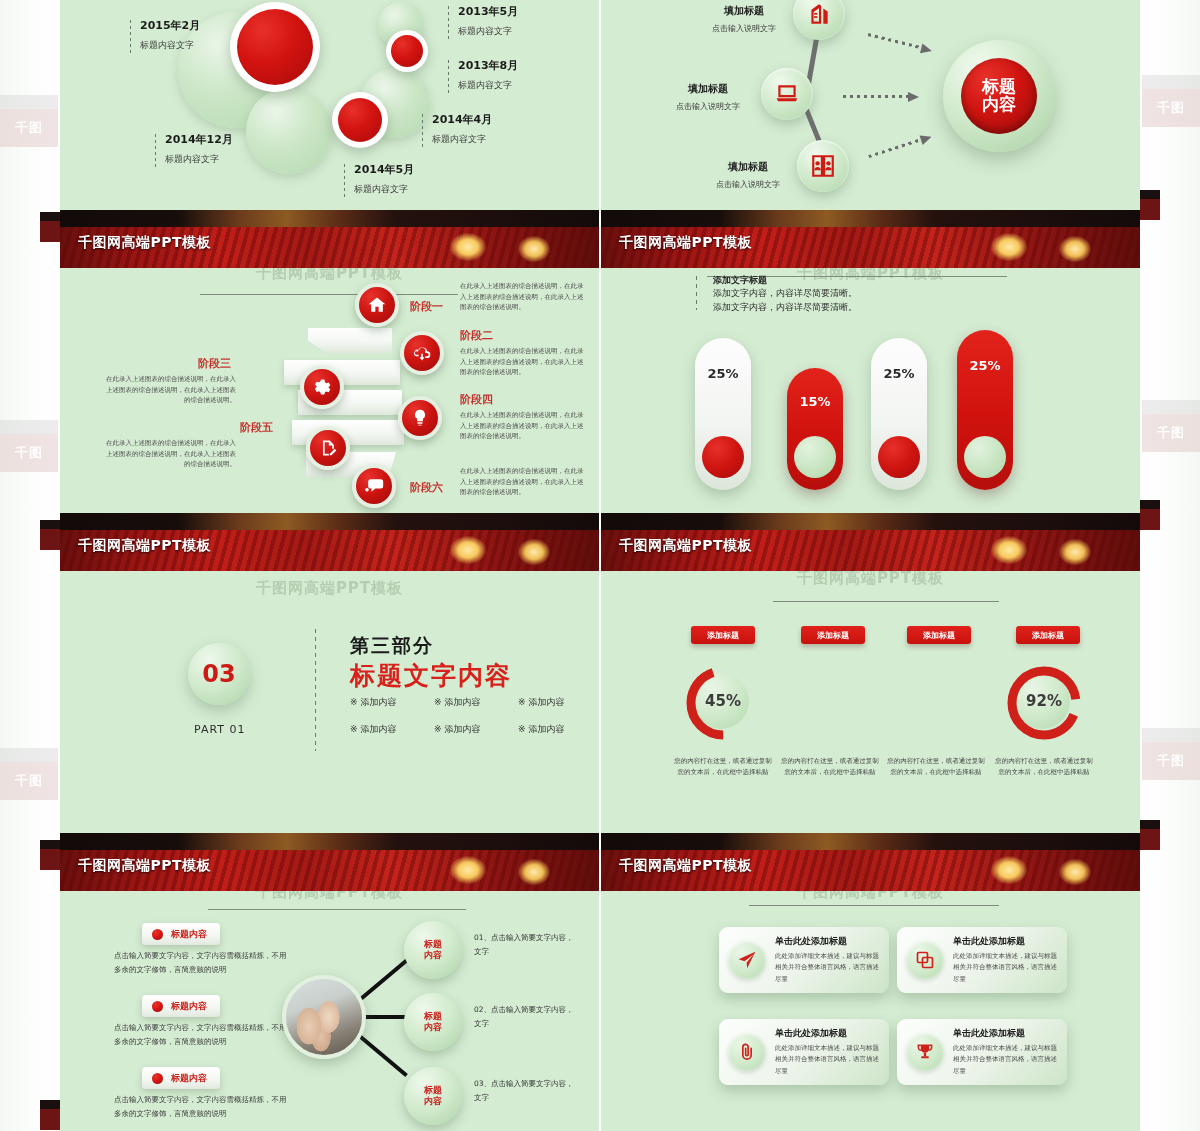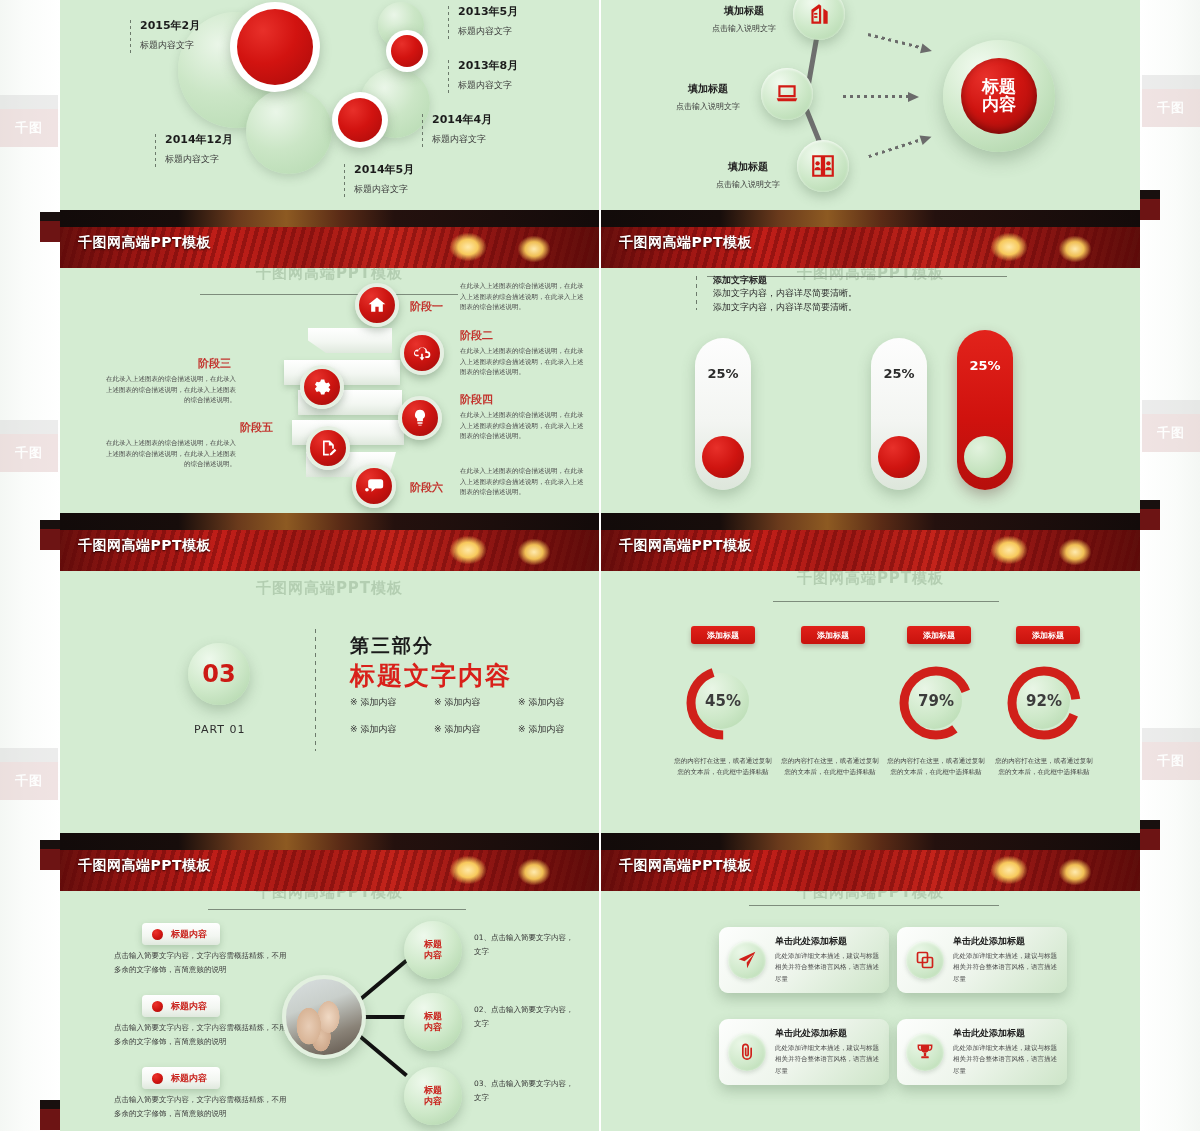--- a/index.html
+++ b/index.html
@@ -525,20 +525,24 @@
         <div class="rule" style="left:106px;top:8px;width:300px;"></div>
         <div class="vdash" style="left:95px;top:8px;height:34px;"></div>
         <div style="position:absolute;left:112px;top:6px;font-size:9px;font-weight:700;color:#2a2a2a;">添加文字标题</div>
         <div style="position:absolute;left:112px;top:19px;font-size:9px;color:#2f2f2f;">添加文字内容，内容详尽简要清晰。</div>
         <div style="position:absolute;left:112px;top:33px;font-size:9px;color:#2f2f2f;">添加文字内容，内容详尽简要清晰。</div>
 
         <div class="cap white" style="left:94px;top:70px;height:152px;">
           <div class="pct dk" style="top:28px;">25%</div>
           <div class="knob r" style="bottom:12px;"></div>
         </div>
+        <div class="cap red" style="left:186px;top:100px;height:122px;">
+          <div class="pct" style="top:26px;color:#ffffff;">15%</div>
+          <div class="knob g" style="bottom:12px;"></div>
+        </div>
         <div class="cap white" style="left:270px;top:70px;height:152px;">
           <div class="pct dk" style="top:28px;">25%</div>
           <div class="knob r" style="bottom:12px;"></div>
         </div>
         <div class="cap red" style="left:356px;top:62px;height:160px;">
           <div class="pct" style="top:28px;color:#ffffff;">25%</div>
           <div class="knob g" style="bottom:12px;"></div>
         </div>
       </div>
 
@@ -569,27 +573,20 @@
           <div class="disc"></div>
           <svg viewBox="0 0 74 74">
               <circle cx="37" cy="37" r="32" fill="none" stroke="#d0201a" stroke-width="9" stroke-dasharray="90.5 110.5" stroke-dashoffset="-50" stroke-linecap="butt"></circle>
             </svg>
           <div class="pv">45%</div>
         </div>
         <div class="ringtxt" style="left:72px;top:185px;">您的内容打在这里，或者通过复制您的文本后，在此框中选择粘贴</div>
 
         <div class="ringtxt" style="left:179px;top:185px;">您的内容打在这里，或者通过复制您的文本后，在此框中选择粘贴</div>
 
-        <div class="ring" style="left:298px;top:95px;">
-          <div class="disc"></div>
-          <svg viewBox="0 0 74 74">
-              <circle cx="37" cy="37" r="32" fill="none" stroke="#d0201a" stroke-width="9" stroke-dasharray="158.8 42.2" stroke-dashoffset="-30" stroke-linecap="butt"></circle>
-            </svg>
-          <div class="pv">79%</div>
-        </div>
         <div class="ringtxt" style="left:285px;top:185px;">您的内容打在这里，或者通过复制您的文本后，在此框中选择粘贴</div>
 
         <div class="ring" style="left:406px;top:95px;">
           <div class="disc"></div>
           <svg viewBox="0 0 74 74">
               <circle cx="37" cy="37" r="32" fill="none" stroke="#d0201a" stroke-width="9" stroke-dasharray="185 16" stroke-dashoffset="-12" stroke-linecap="butt"></circle>
             </svg>
           <div class="pv">92%</div>
         </div>
         <div class="ringtxt" style="left:393px;top:185px;">您的内容打在这里，或者通过复制您的文本后，在此框中选择粘贴</div>

